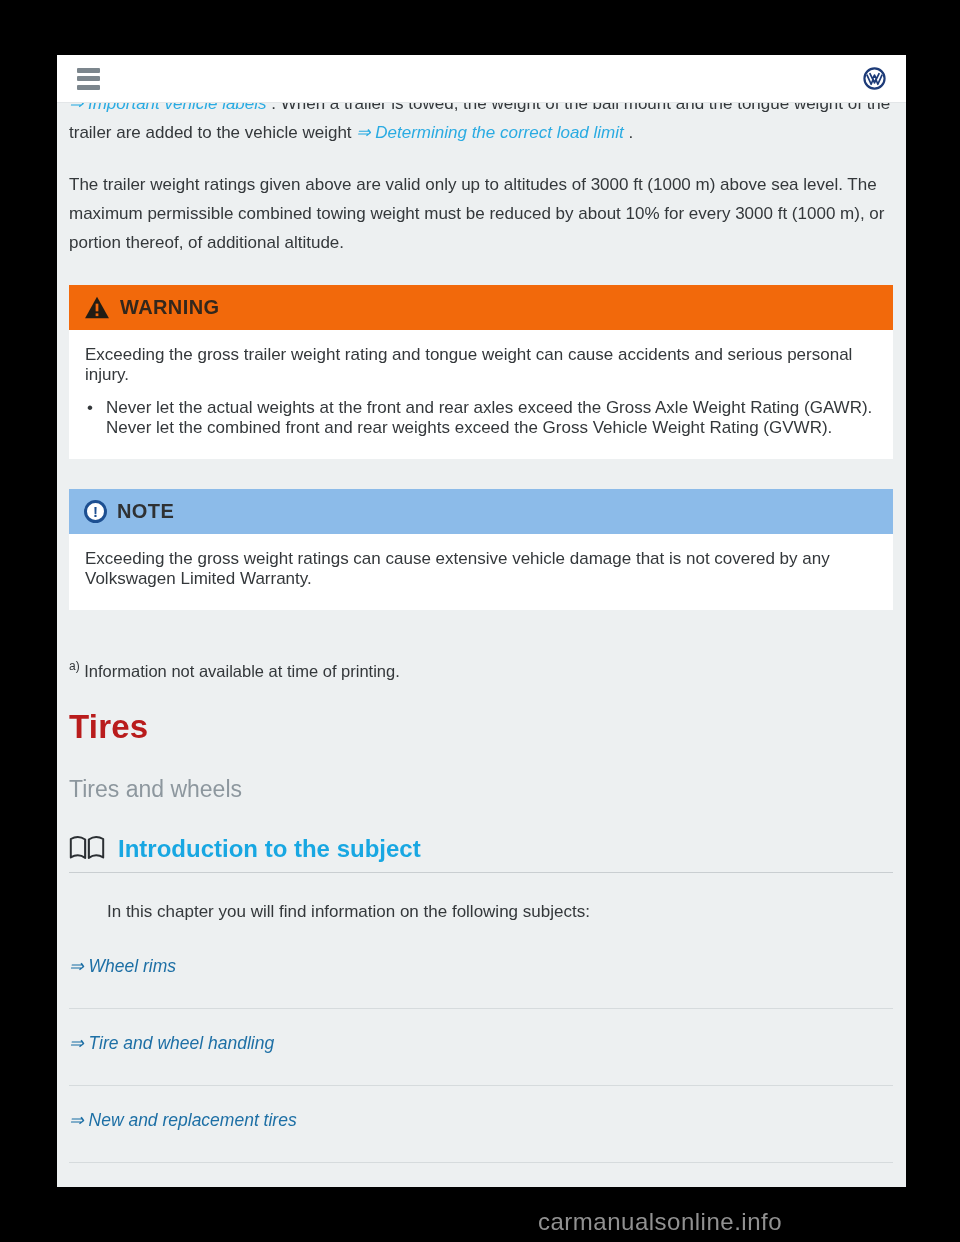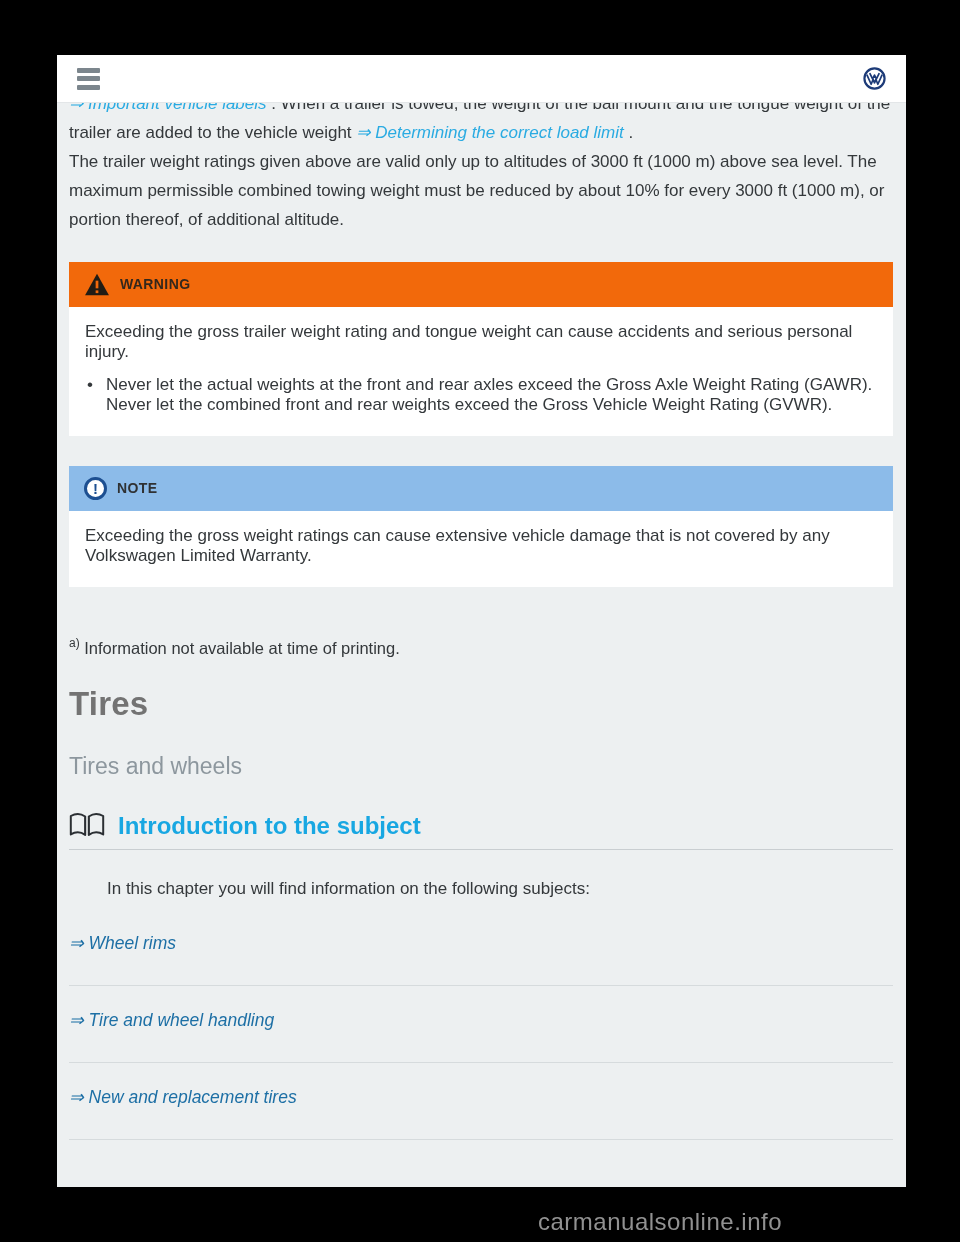--- a/index.html
+++ b/index.html
@@ -17,45 +17,45 @@
                    padding:0 20px; }
   .hamburger { width:23px; height:22px; display:flex; flex-direction:column;
                justify-content:space-between; cursor:pointer; }
   .hamburger span { display:block; height:5px; background:#7c868d; border-radius:1px; }
   .vw-logo { width:23px; height:23px; }
 
   .content { position:absolute; top:48px; left:0; right:0; bottom:0; z-index:1;
              padding:0 13px 0 12px; color:#34383b; font-size:17px; line-height:29px; }
 
   .para-first { margin-top:-14px; }
-  .para { }
+  .para { margin-top:23px; }
   .link-cyan { color:#2aabe2; font-style:italic; text-decoration:none; cursor:pointer; }
 
   
   .box { margin-top:28px; }
   .box-head { height:45px; display:flex; align-items:center; padding:0 15px; gap:10px; }
   .box-head.warning { background:#f2690b; }
   .box-head.note { background:#8cbbe9; }
-  .box-title { font-weight:bold; font-size:14px; color:#33271c; letter-spacing:.4px; }
+  .box-title { font-weight:bold; font-size:20px; color:#33271c; letter-spacing:.4px; }
   .box-title.note-t { color:#2f3133; }
   .box-body { background:#ffffff; padding:15px 16px 21px 16px; line-height:20px; }
   .box-body ul { list-style:none; margin-top:13px; }
   .box-body li { padding-left:21px; position:relative; }
   .box-body li::before { content:"\2022"; position:absolute; left:2px; top:0; color:#34383b; }
 
   .warn-tri { width:26px; height:23px; flex:0 0 auto; }
   .note-circle { width:23px; height:23px; border-radius:50%; background:#ffffff;
                  border:3px solid #1d4f91; color:#1d4f91; font-weight:bold;
                  display:flex; align-items:center; justify-content:center;
                  font-size:15px; line-height:1; flex:0 0 auto; }
 
   
   .footnote { margin-top:42px; font-size:16.5px; }
   .footnote sup { font-size:12px; }
-  .h1 { margin-top:26px; font-size:33px; font-weight:800; color:#737373;
+  .h1 { margin-top:26px; font-size:33px; font-weight:800; color:#b91c1c;
         letter-spacing:.2px; }
   .h2 { margin-top:34px; font-size:23px; font-weight:normal; color:#8d979e; }
   .h3-row { margin-top:30px; display:flex; align-items:center; gap:13px;
             border-bottom:1px solid #c9ced1; padding-bottom:9px; }
   .h3 { font-size:24px; font-weight:bold; color:#18a7e2; cursor:pointer; }
   .book-icon { width:36px; height:26px; flex:0 0 auto; }
 
   .chapter-intro { margin-top:24px; font-size:17px;margin-left:38px; }
 
   

